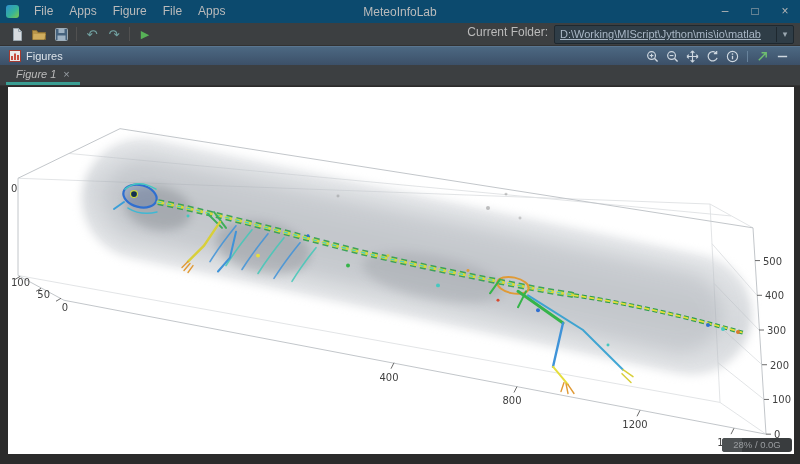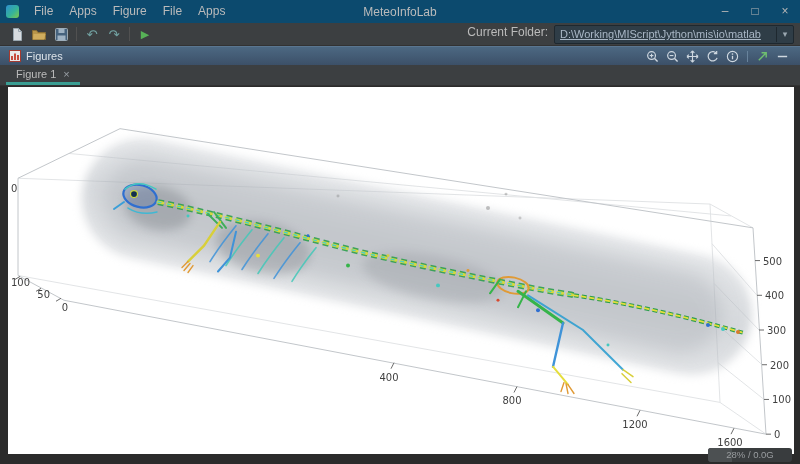--- a/index.html
+++ b/index.html
@@ -34,29 +34,29 @@
             display:flex;align-items:center;padding:0 9px;flex:0 0 auto;}
   .dock-title{font-size:11px;color:#dde3e9;margin-left:5px;}
   .dock-icons{margin-left:auto;display:flex;align-items:center;gap:3px;}
   .dbtn{width:17px;height:15px;display:flex;align-items:center;justify-content:center;border-radius:2px;}
   .dsep{width:1px;height:11px;background:#68839c;margin:0 3px;}
 
   
   .tabbar{height:20px;background:#3c3f41;border-bottom:1px solid #323232;display:flex;align-items:flex-end;padding-left:6px;flex:0 0 auto;}
   .tab{height:19px;display:flex;align-items:center;gap:7px;padding:0 10px;background:#3c3f41;
        border-bottom:3px solid #3a9e93;box-sizing:border-box;}
-  .tab-label{font-size:11px;color:#bbbbbb;}
+  .tab-label{font-size:11px;color:#bbbbbb;font-style:italic;}
   .tab-close{font-size:11px;color:#9aa0a6;line-height:1;}
 
   
   .content{flex:1 1 auto;position:relative;background:#2b2b2b;}
   .canvas{position:absolute;left:8px;right:6px;top:1px;bottom:10px;background:#ffffff;}
   .canvas svg{display:block;width:100%;height:100%;}
 
-  .membadge{position:absolute;right:8px;bottom:2px;width:84px;height:14px;background:#393c3e;
+  .membadge{position:absolute;right:8px;bottom:12px;width:70px;height:14px;background:#393c3e;
             border-radius:3px;overflow:hidden;z-index:3;}
   .memfill{position:absolute;left:0;top:0;bottom:0;width:28%;background:#4c5052;}
   .memtext{position:absolute;inset:0;text-align:center;font-size:9.5px;line-height:14px;color:#9a9da0;}
 
   svg text.tick{font-family:"DejaVu Sans",sans-serif;font-size:10px;fill:#3f3f3f;}
 </style>
 </head>
 <body>
 
 <div class="app">

